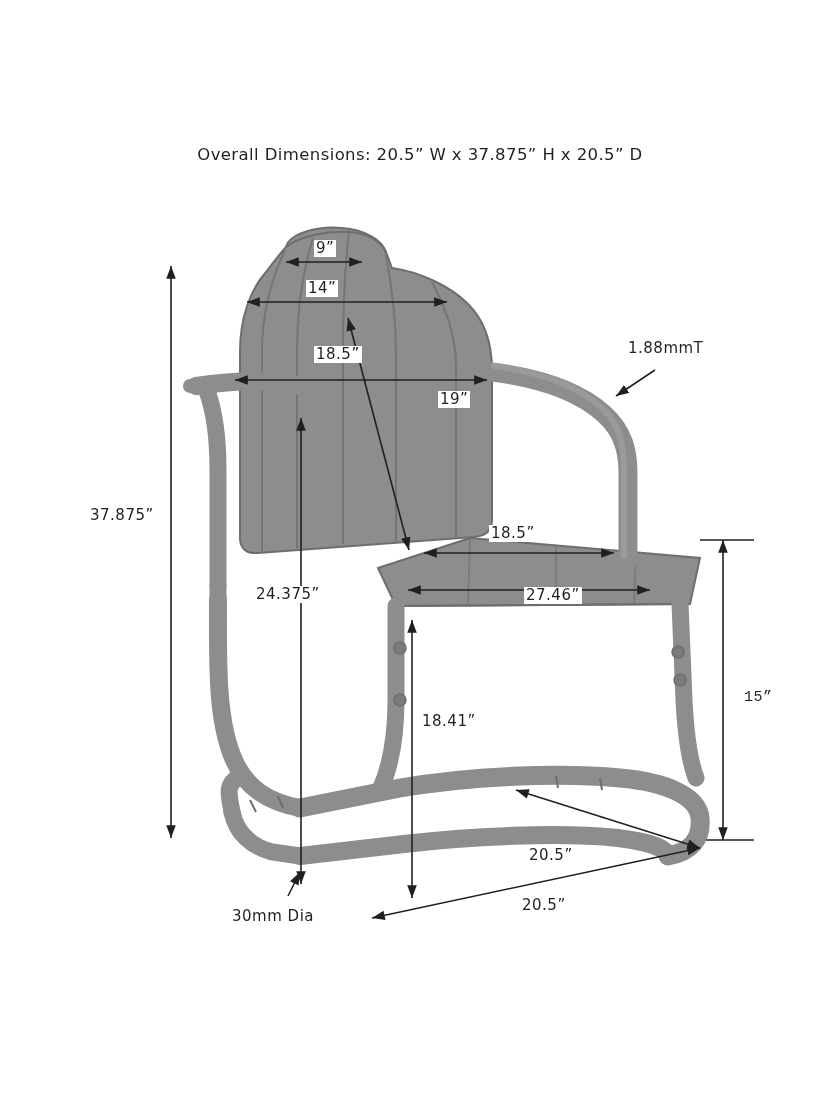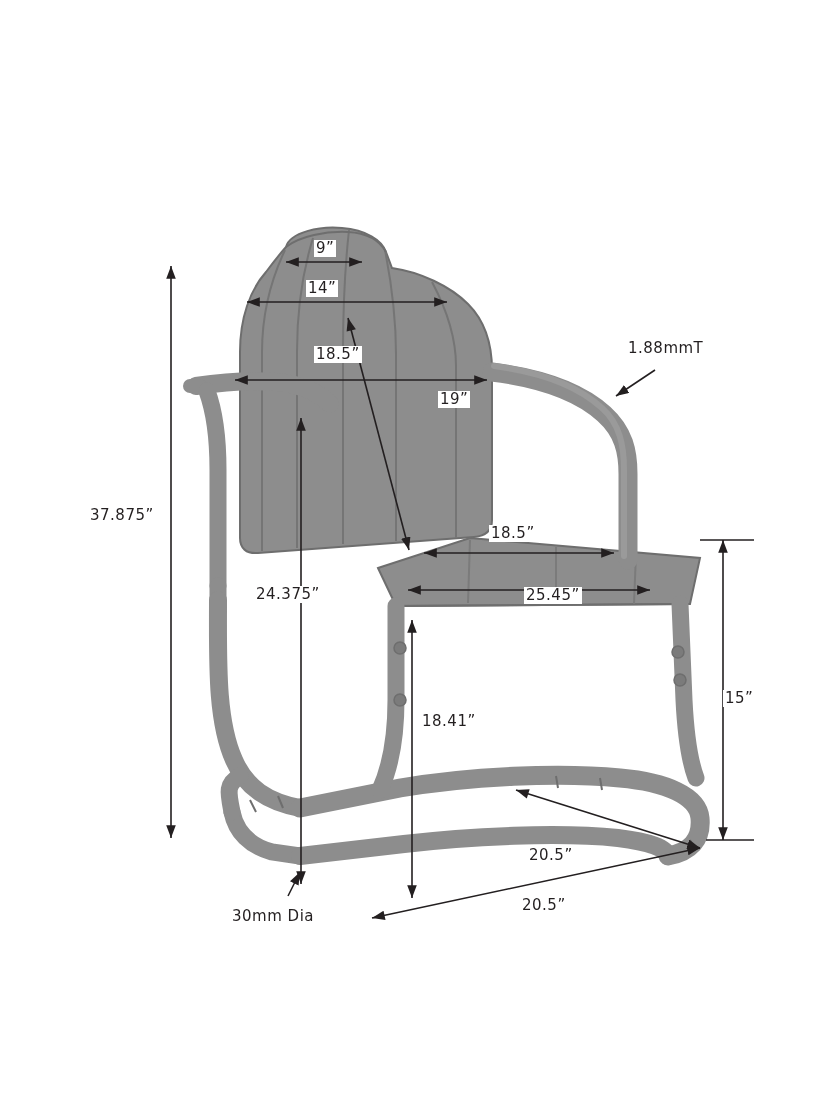--- a/index.html
+++ b/index.html
@@ -52,20 +52,21 @@
     background: #ffffff;
     padding: 0 2px;
     line-height: 1.1;
   }
 </style>
 </head>
 <body>
 
 <div class="stage">
 
+  <div class="title">Overall Dimensions: 20.5” W x 37.875” H x 20.5” D</div>
 
   <svg class="diagram" viewBox="0 0 840 1120">
     <defs>
       <marker id="arrow" markerWidth="9" markerHeight="9" refX="8" refY="3" orient="auto" markerUnits="strokeWidth">
         <path d="M0,0 L8,3 L0,6 z" fill="#231f20"></path>
       </marker>
       <marker id="arrowStart" markerWidth="9" markerHeight="9" refX="0" refY="3" orient="auto" markerUnits="strokeWidth">
         <path d="M8,0 L0,3 L8,6 z" fill="#231f20"></path>
       </marker>
     </defs>
@@ -194,20 +195,20 @@
   </svg>
 
   <div class="dimlabel" style="left:314px; top:240px;">9”</div>
   <div class="dimlabel" style="left:306px; top:280px;">14”</div>
   <div class="dimlabel" style="left:314px; top:346px;">18.5”</div>
   <div class="dimlabel" style="left:390px; top:391px;margin-left:48px;">19”</div>
   <div class="dimlabel" style="left:626px; top:340px;">1.88mmT</div>
   <div class="dimlabel" style="left:88px; top:507px;">37.875”</div>
   <div class="dimlabel" style="left:489px; top:525px;">18.5”</div>
   <div class="dimlabel" style="left:222px; top:586px;margin-left:32px;">24.375”</div>
-  <div class="dimlabel" style="left:524px; top:587px;">25.45”</div>
-  <div class="dimlabel" style="left:723px; top:690px;">15”</div>
+  <div class="dimlabel" style="left:524px; top:587px;">27.46”</div>
+  <div class="dimlabel" style="left:742px; top:690px;font-family:Liberation Mono, monospace;">15”</div>
   <div class="dimlabel" style="left:420px; top:713px;">18.41”</div>
   <div class="dimlabel" style="left:527px; top:847px;">20.5”</div>
   <div class="dimlabel" style="left:230px; top:908px;">30mm Dia</div>
   <div class="dimlabel" style="left:520px; top:897px;">20.5”</div>
 
 </div>
 
 </body></html>

